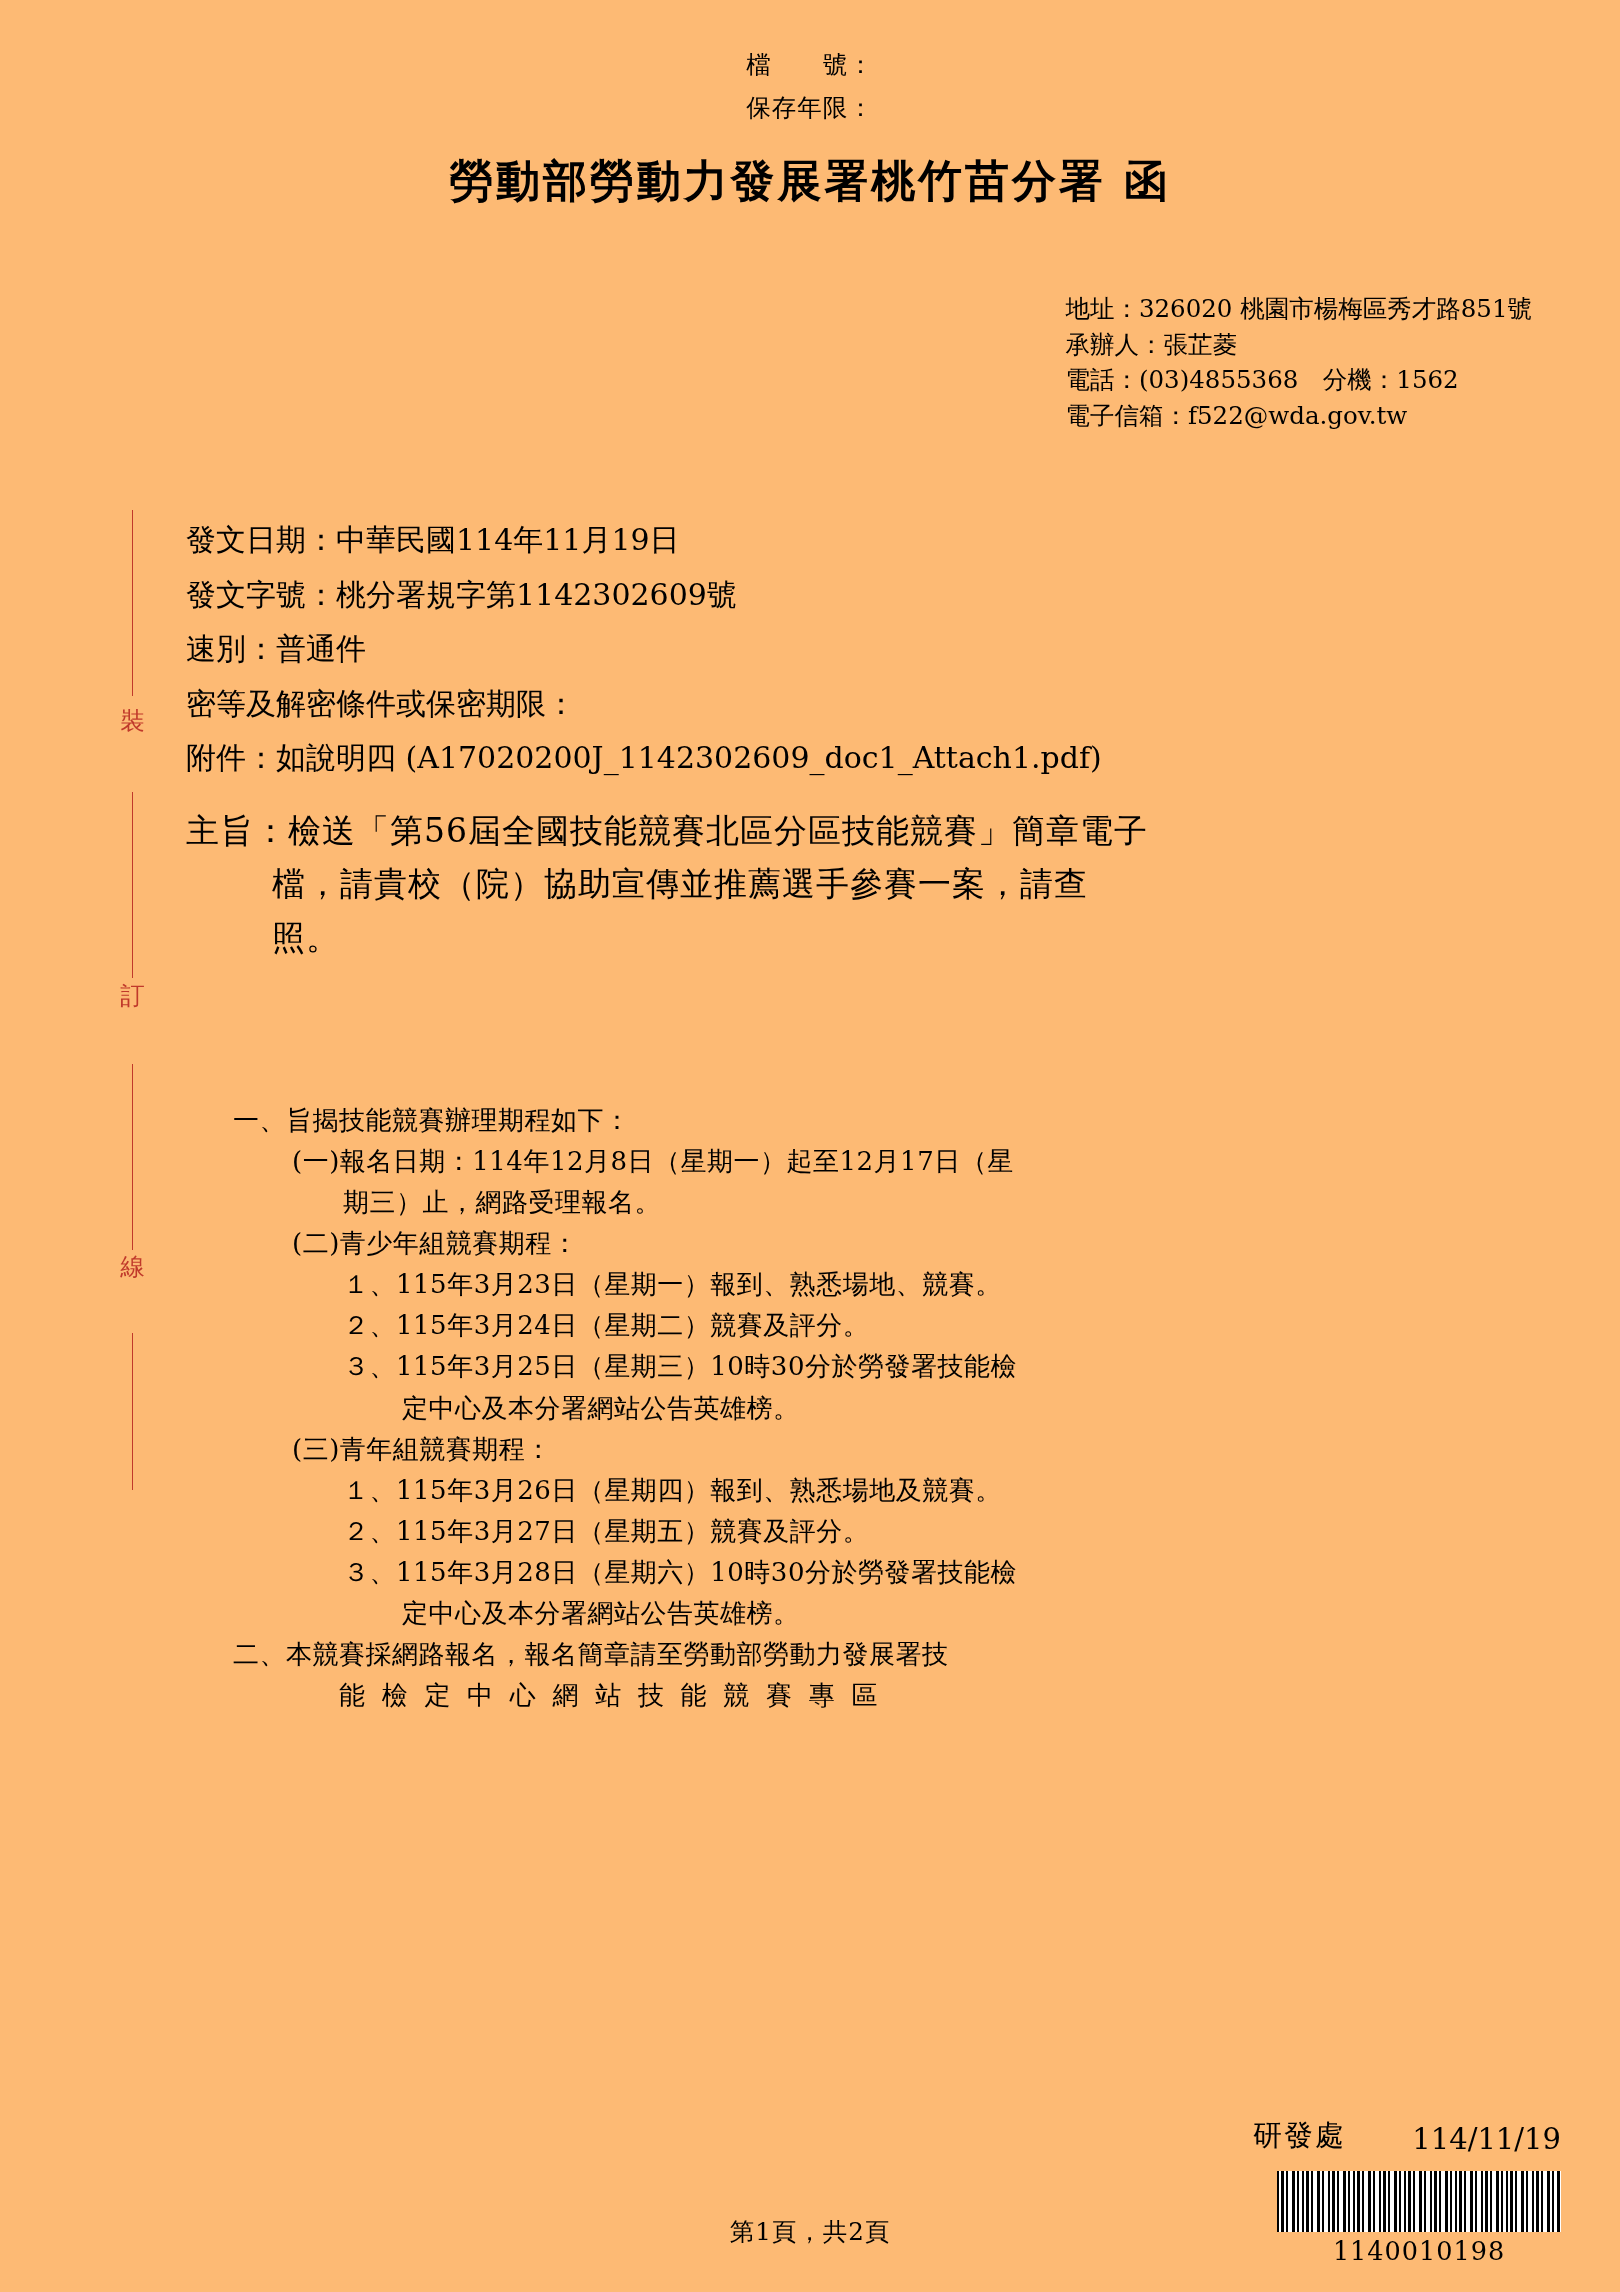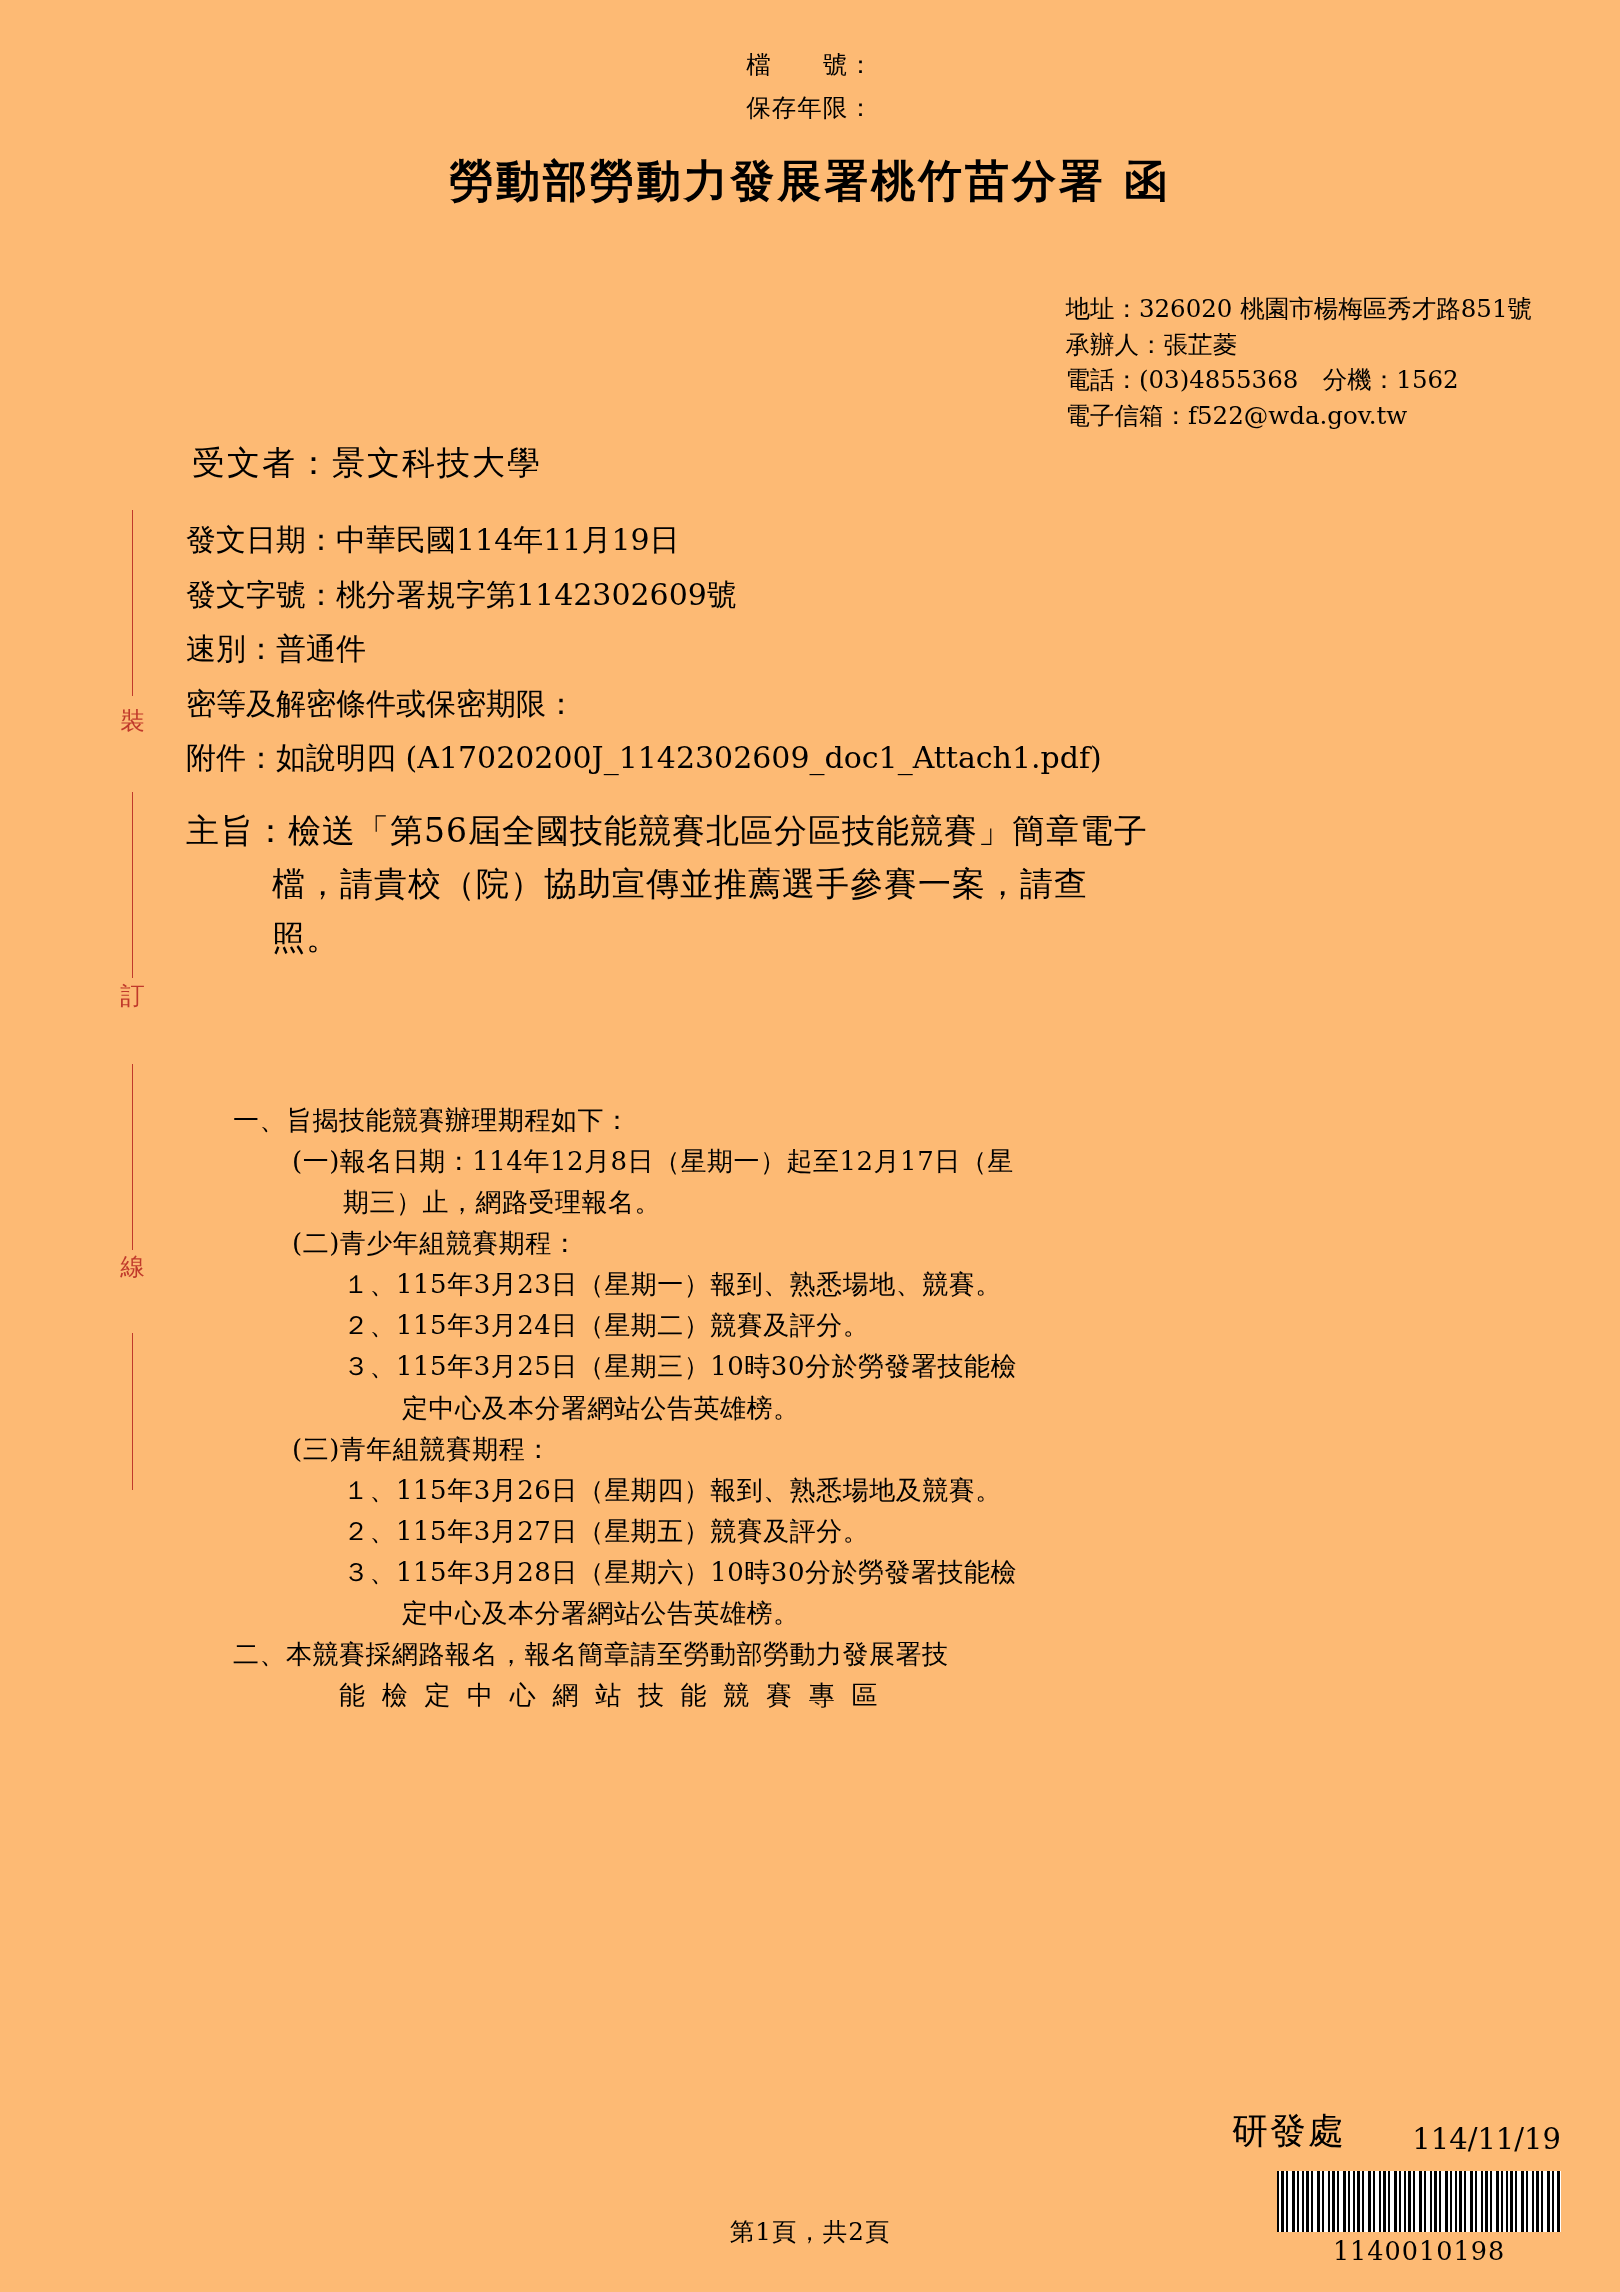--- a/index.html
+++ b/index.html
@@ -144,21 +144,21 @@
   }
   .bc1 { top: 194px; }
   .bc2 { top: 469px; }
   .bc3 { top: 740px; }
 
   
   .dept-stamp {
     position: absolute;
     right: 274px;
     bottom: 137px;
-    font-size: 36px;
+    font-size: 29px;
     letter-spacing: 2px;
   }
   .stamp-date {
     position: absolute;
     right: 59px;
     bottom: 137px;
     font-size: 29px;
   }
   .barcode {
     position: absolute;
@@ -207,21 +207,20 @@
 
   <div class="doc-title">勞動部勞動力發展署桃竹苗分署 函</div>
 
   <div class="contact-block">
     <span class="c-line">地址：326020 桃園市楊梅區秀才路851號</span>
     <span class="c-line">承辦人：張芷菱</span>
     <span class="c-line">電話：(03)4855368　分機：1562</span>
     <span class="c-line">電子信箱：f522@wda.gov.tw</span>
   </div>
 
-  <div class="recipient">受文者：景文科技大學</div>
 
   <div class="meta-block">
     <span class="m-line">發文日期：中華民國114年11月19日</span>
     <span class="m-line">發文字號：桃分署規字第1142302609號</span>
     <span class="m-line">速別：普通件</span>
     <span class="m-line">密等及解密條件或保密期限：</span>
     <span class="m-line">附件：如說明四 (A17020200J_1142302609_doc1_Attach1.pdf)</span>
   </div>
 
   <div class="subject">

